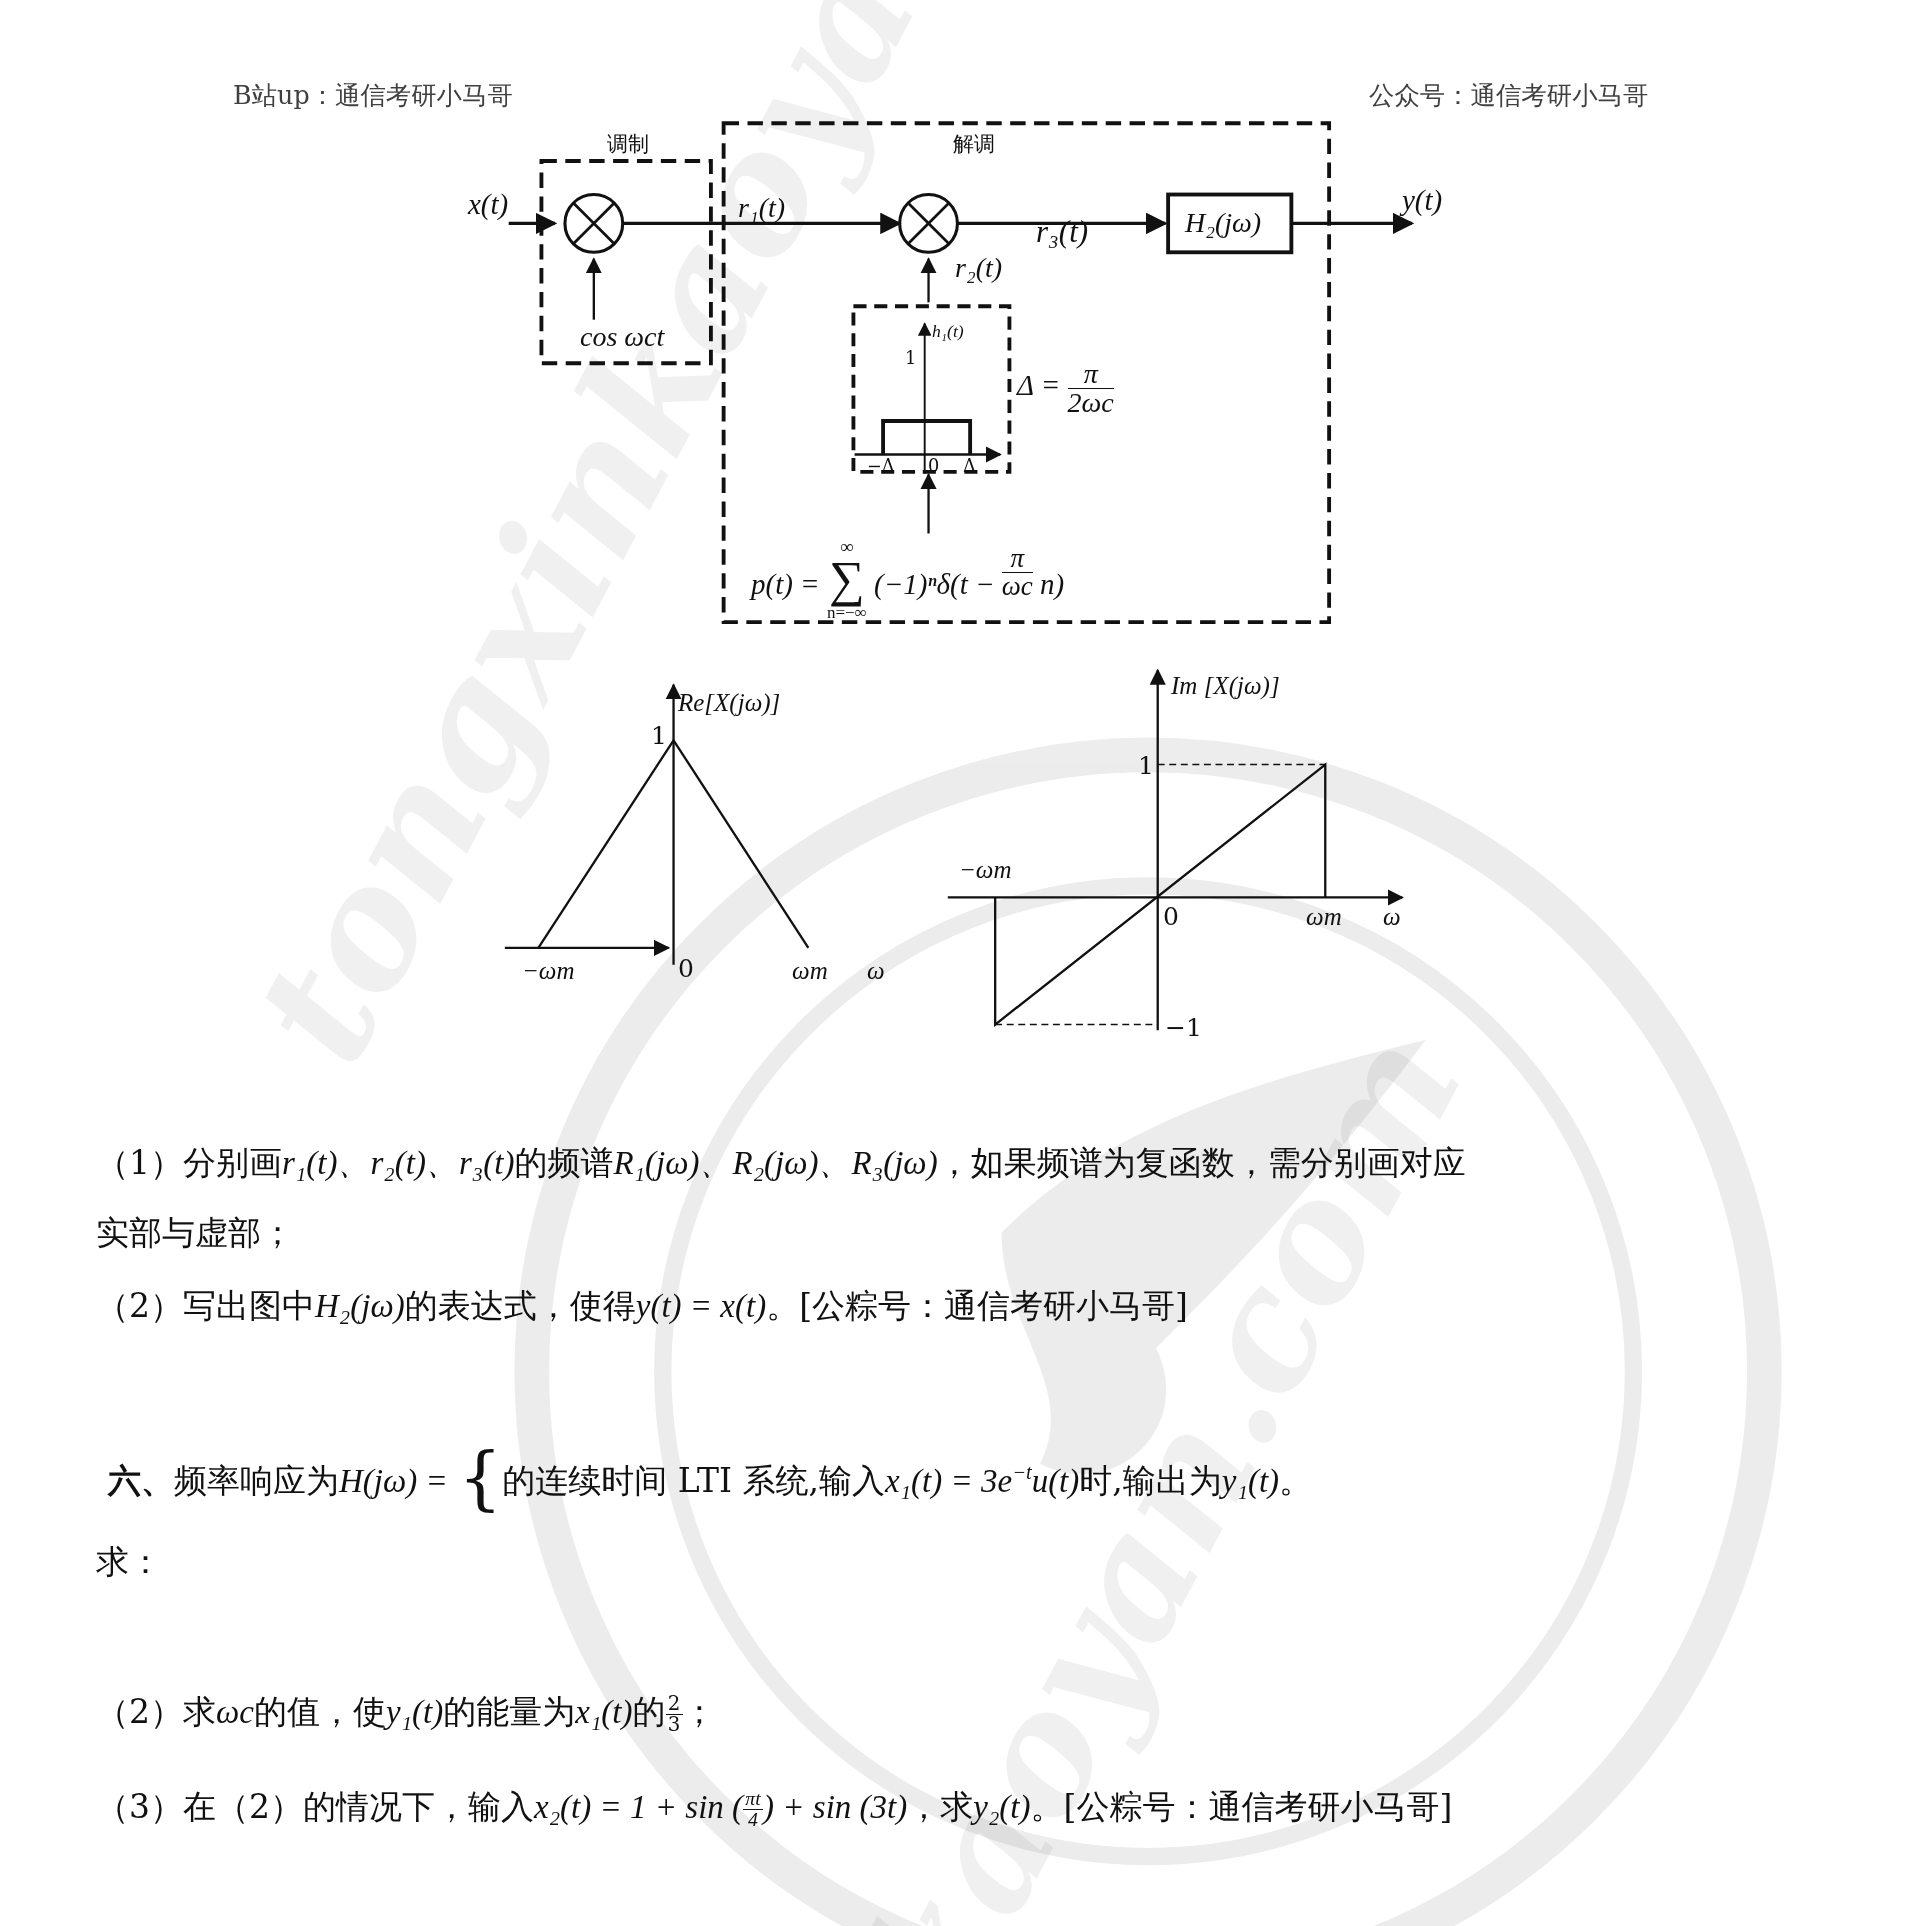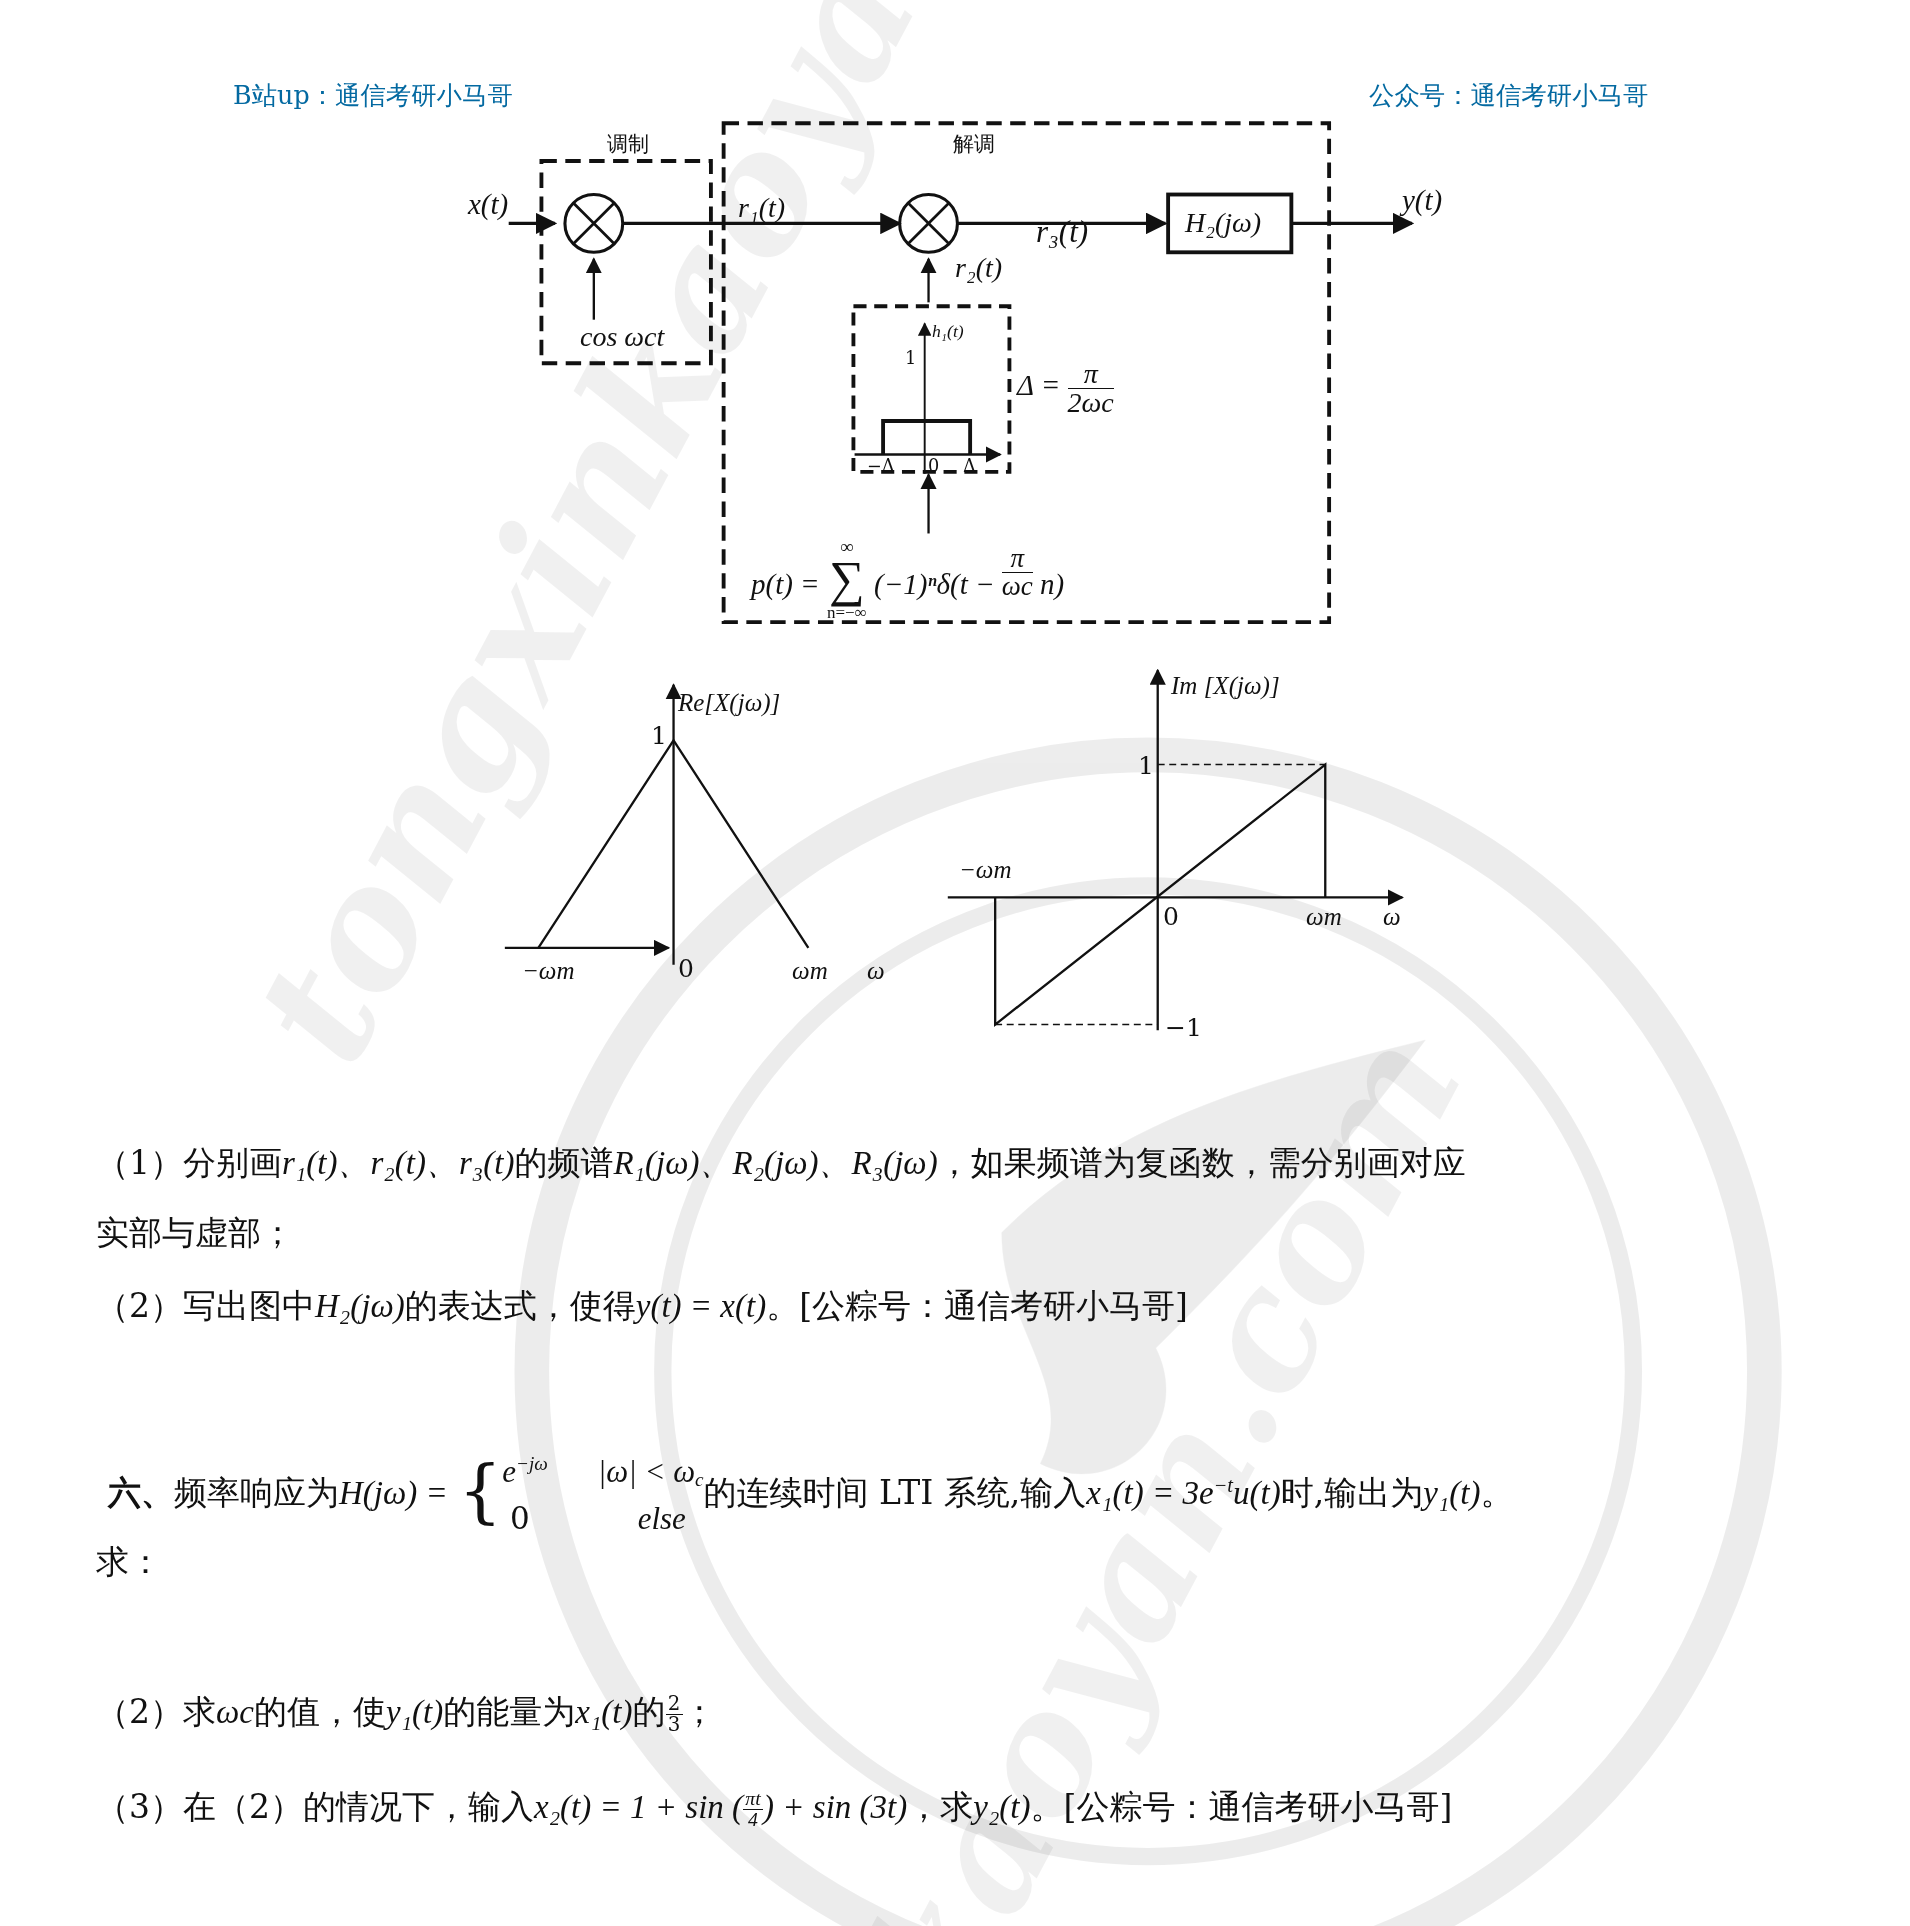--- a/index.html
+++ b/index.html
@@ -1,20 +1,20 @@
 <!DOCTYPE html>
 <html style="font-size:6.2px"><head>
 <meta charset="utf-8">
 <style>
   html, body { margin: 0; padding: 0; background: #ffffff; }
   body { width: 1911px; height: 2702px; position: relative; overflow: hidden;
          font-family: "DejaVu Serif", "Liberation Serif", serif; color: #111; }
   .page { position: absolute; left: 0; top: 0; width: 1911px; height: 2702px; }
   svg { position: absolute; left: 0; top: 0; }
-  .hdr { position: absolute; font-size: 25.4px; font-family: "DejaVu Serif", serif; color: #0369a1; }
+  .hdr { position: absolute; font-size: 25.4px; font-family: "DejaVu Serif", serif; color: #404040; }
   .txt { position: absolute; font-size: 33px; line-height: 46px; white-space: nowrap; color: #111;
          font-family: "DejaVu Serif", "Liberation Serif", serif; }
   .bold { font-weight: bold; }
   .math { font-family: "Liberation Serif", "DejaVu Serif", serif; font-style: italic; }
   sub { font-size: 0.62em; vertical-align: -0.25em; }
   sup { font-size: 0.62em; vertical-align: 0.6em; }
   .frac { display: inline-block; vertical-align: middle; text-align: center; font-size: 0.6em; line-height: 1em; }
   .frac .num { display: block; border-bottom: 1.5px solid #111; padding: 0 2.3px; }
   .frac .den { display: block; }
   .wm { position: absolute; font-family: "DejaVu Serif", serif; font-style: italic; font-weight: bold;
@@ -146,24 +146,21 @@
     <span>（1）分别画</span><span class="math">r₁(t)、r₂(t)、r₃(t)</span><span>的频谱</span><span class="math">R₁(jω)、R₂(jω)、R₃(jω)</span><span>，如果频谱为复函数，需分别画对应</span>
   </div>
   <div class="txt" style="left:96px; top:1210px;">实部与虚部；</div>
   <div class="txt" style="left:96px; top:1283px;">
     <span>（2）写出图中</span><span class="math">H₂(jω)</span><span>的表达式，使得</span><span class="math">y(t) = x(t)</span><span>。[公粽号：通信考研小马哥]</span>
   </div>
 
   <div class="txt" style="left:96px; top:1448px;margin-left:12px;">
     <span class="bold">六、</span><span>频率响应为</span><span class="math">H(jω) =</span>
     <span style="display:inline-block; vertical-align:middle; position:relative; top:-3.9px;">
-      <span style="font-size:69px; font-style:normal; font-weight:100; vertical-align:middle; line-height:1;">{</span><span style="display:inline-block; vertical-align:middle; line-height:39px; font-size:31px;">
-        <span style="display:block;"><span class="math">e</span><sup class="math">−jω</sup><span style="display:inline-block; width:50px;"></span><span class="math">|ω| &lt; ω</span><sub class="math">c</sub></span>
-        <span style="display:block;"><span style="padding-left:7.7px;">0</span><span style="display:inline-block; width:108px;"></span><span class="math">else</span></span>
-      </span>
+      <span style="font-size:69px; font-style:normal; font-weight:100; vertical-align:middle; line-height:1;">{</span>
     </span><span>的连续时间 LTI 系统,输入</span><span class="math">x₁(t) = 3e</span><sup class="math">−t</sup><span class="math">u(t)</span><span>时,输出为</span><span class="math">y₁(t)</span><span>。</span>
   </div>
   <div class="txt" style="left:96px; top:1539px;">求：</div>
   <div class="txt" style="left:96px; top:1689px;">
     <span>（2）求</span><span class="math">ωc</span><span>的值，使</span><span class="math">y₁(t)</span><span>的能量为</span><span class="math">x₁(t)</span><span>的</span><span class="frac"><span class="num">2</span><span class="den">3</span></span><span>；</span>
   </div>
   <div class="txt" style="left:96px; top:1784px;">
     <span>（3）在（2）的情况下，输入</span><span class="math">x₂(t) = 1 + sin (</span><span class="frac math"><span class="num">πt</span><span class="den">4</span></span><span class="math">) + sin (3t)</span><span>，求</span><span class="math">y₂(t)</span><span>。[公粽号：通信考研小马哥]</span>
   </div>
 

